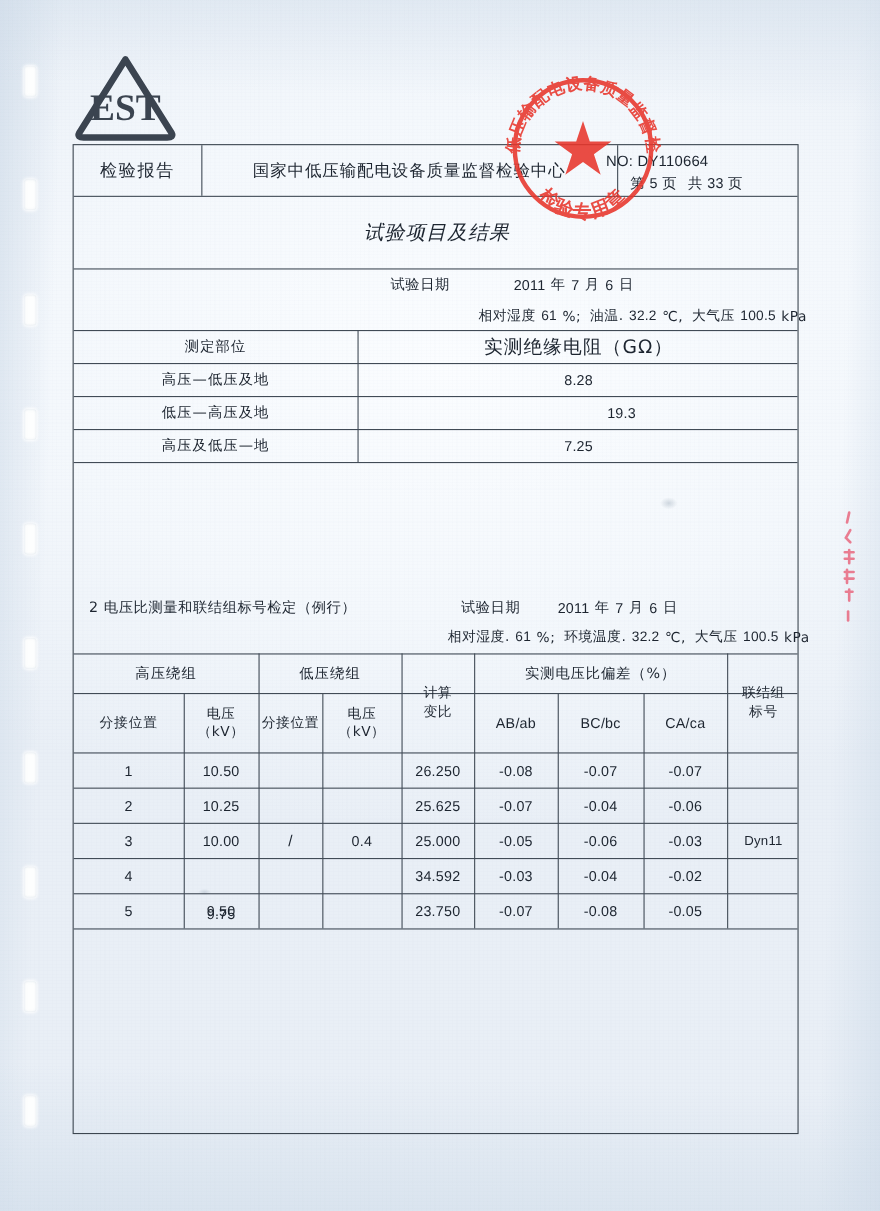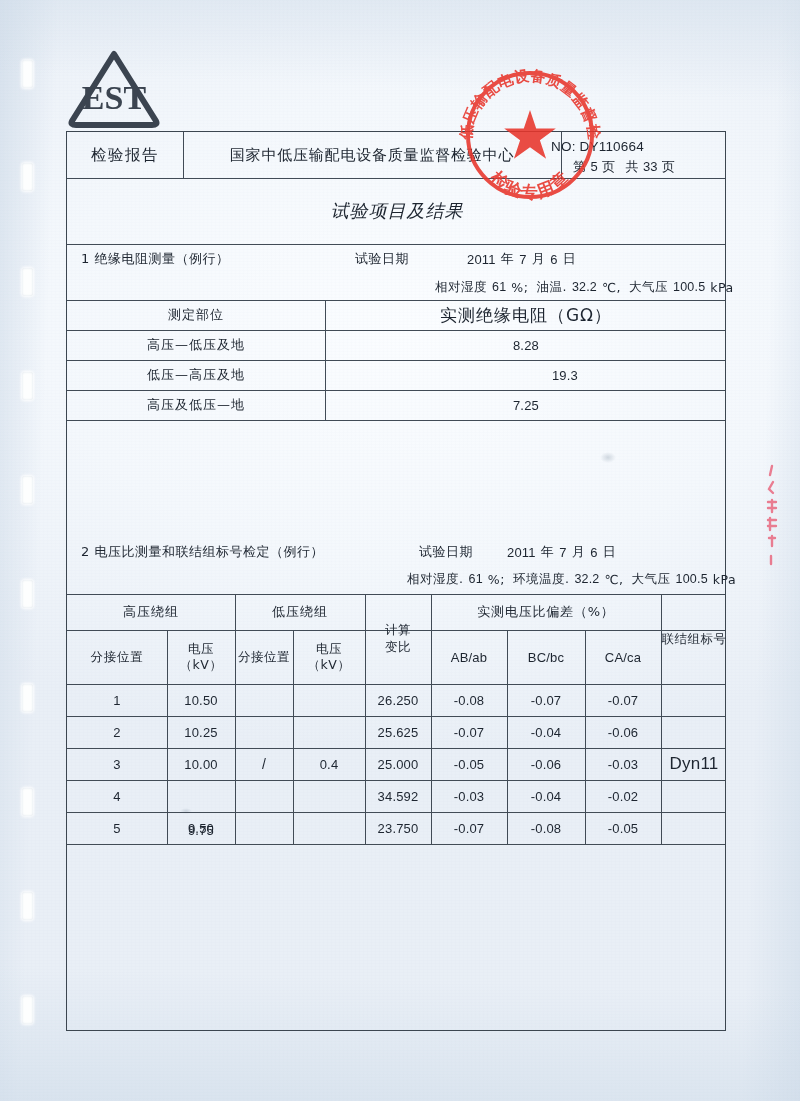--- a/index.html
+++ b/index.html
@@ -158,21 +158,20 @@
     <span class="num">5</span>
     <span class="cn">页</span>
     <span class="cn" style="margin-left:6px;">共</span>
     <span class="num">33</span>
     <span class="cn">页</span>
   </div>
 
   <div class="hline" style="top:112px;"></div>
   <div class="cell cn" style="left:0; top:46px; width:660px; height:66px; font-size:18px; letter-spacing:1px;font-style:italic;">试验项目及结果</div>
 
-  <div class="cell cn" style="left:14px; top:112px; width:270px; height:30px; justify-content:flex-start; font-size:13px;">1 绝缘电阻测量（例行）</div>
 
   <div class="cell cn" style="left:288px; top:112px; width:80px; height:30px; justify-content:flex-start; font-size:13px;">试验日期</div>
 
   <div class="cell" style="left:400px; top:112px; width:200px; height:30px; justify-content:flex-start; font-size:13px; gap:5px;">
     <span class="num">2011</span>
     <span class="cn">年</span>
     <span class="num">7</span>
     <span class="cn">月</span>
     <span class="num">6</span>
     <span class="cn">日</span>
@@ -254,42 +253,42 @@
   <div class="vline" style="left:518px; top:498px; height:214px; bottom:auto;"></div>
 
   <div class="cell cn" style="left:0; top:462px; width:168px; height:36px; font-size:13px; letter-spacing:1px;">高压绕组</div>
   <div class="cell cn" style="left:168px; top:462px; width:130px; height:36px; font-size:13px; letter-spacing:1px;">低压绕组</div>
   <div class="cell cn" style="left:364px; top:462px; width:230px; height:36px; font-size:13px; letter-spacing:.8px;">实测电压比偏差（%）</div>
 
   <div class="cell cn" style="left:298px; top:462px; width:66px; height:90px; flex-direction:column; font-size:12.5px; line-height:1.35;">
     <span>计算</span>
     <span>变比</span>
   </div>
-  <div class="cell cn" style="left:594px; top:462px; width:66px; height:90px; flex-direction:row; font-size:12.5px; line-height:1.35;">
+  <div class="cell cn" style="left:594px; top:462px; width:66px; height:90px; flex-direction:column; font-size:12.5px; line-height:1.35;">
     <span>联结组</span>
     <span>标号</span>
   </div>
 
   <div class="cell cn" style="left:0; top:498px; width:100px; height:54px; font-size:12.5px; letter-spacing:.8px;">分接位置</div>
   <div class="cell cn" style="left:100px; top:498px; width:68px; height:54px; flex-direction:column; font-size:12.5px; line-height:1.3;">
     <span>电压</span>
     <span>（kV）</span>
   </div>
   <div class="cell cn" style="left:168px; top:498px; width:58px; height:54px; font-size:12.5px; letter-spacing:.5px;">分接位置</div>
   <div class="cell cn" style="left:226px; top:498px; width:72px; height:54px; flex-direction:column; font-size:12.5px; line-height:1.3;">
     <span>电压</span>
     <span>（kV）</span>
   </div>
   <div class="cell num" style="left:364px; top:498px; width:76px; height:54px; font-size:13px;">AB/ab</div>
   <div class="cell num" style="left:440px; top:498px; width:78px; height:54px; font-size:13px;">BC/bc</div>
   <div class="cell num" style="left:518px; top:498px; width:76px; height:54px; font-size:13px;">CA/ca</div>
 
   <div class="cell num" style="left:168px; top:552px; width:58px; height:160px; font-size:14px;">/</div>
   <div class="cell num" style="left:226px; top:552px; width:72px; height:160px; font-size:13px;">0.4</div>
-  <div class="cell num" style="left:594px; top:552px; width:66px; height:160px; font-size:17px;">Dyn11</div>
+  <div class="cell num" style="left:594px; top:552px; width:66px; height:160px; font-size:12px;">Dyn11</div>
 
   <div class="cell num" style="left:0; top:552px; width:100px; height:32px; font-size:13px;">1</div>
   <div class="cell num" style="left:100px; top:552px; width:68px; height:32px; font-size:13px;">10.50</div>
   <div class="cell num" style="left:298px; top:552px; width:66px; height:32px; font-size:13px;text-align:right;">26.250</div>
   <div class="cell num" style="left:364px; top:552px; width:76px; height:32px; font-size:13px;">-0.08</div>
   <div class="cell num" style="left:440px; top:552px; width:78px; height:32px; font-size:13px;">-0.07</div>
   <div class="cell num" style="left:518px; top:552px; width:76px; height:32px; font-size:13px;">-0.07</div>
 
   <div class="cell num" style="left:0; top:584px; width:100px; height:32px; font-size:13px;">2</div>
   <div class="cell num" style="left:100px; top:584px; width:68px; height:32px; font-size:13px;">10.25</div>

